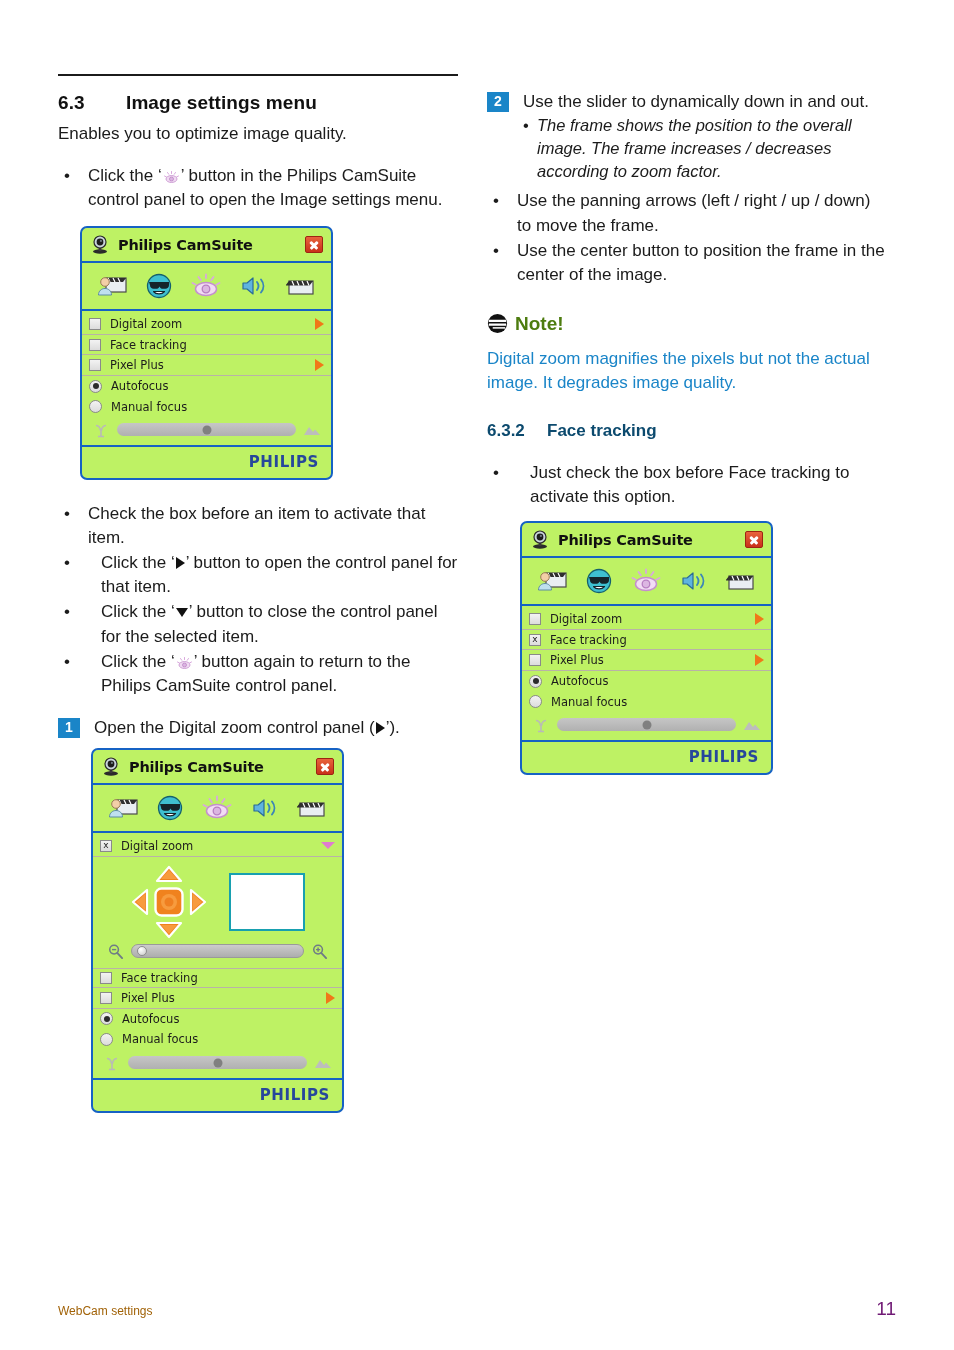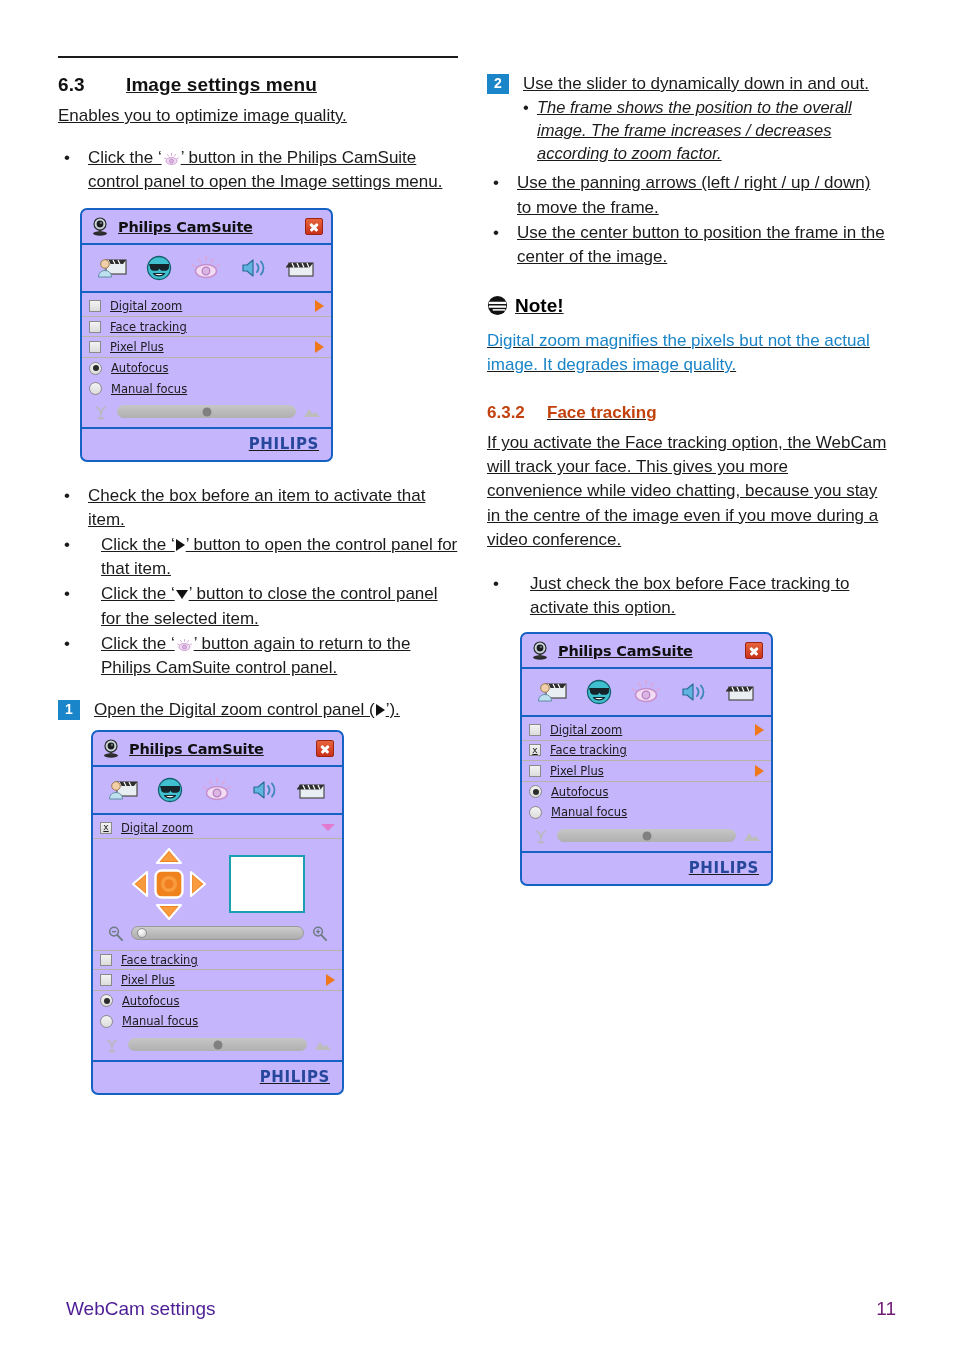--- a/index.html
+++ b/index.html
@@ -8,38 +8,38 @@
     width: 954px; height: 1350px;
     background: #ffffff;
     font-family: "Liberation Sans", sans-serif;
     color: #1b1b1b;
     position: relative;
     overflow: hidden;
   }
 
   .page { position: absolute; inset: 0; }
 
-  .col { position: absolute; top: 56px; width: 400px; text-decoration: underline; }
+  .col { position: absolute; top: 74px; width: 400px; }
   .col-left  { left: 58px; }
   .col-right { left: 487px; }
 
   .top-rule {
     border-top: 2px solid #1b1b1b;
     margin-bottom: 16px;
     width: 400px;
   }
 
   h2.sec {
     font-size: 19px; font-weight: bold; margin: 0 0 3px 0;
     letter-spacing: .1px; color: #111;
   }
   h2.sec .num { display: inline-block; width: 68px; }
 
   h3.subsec {
-    font-size: 17px; font-weight: bold; margin: 26px 0 2px 0; color: #c2410c;
+    font-size: 17px; font-weight: bold; margin: 26px 0 2px 0; color: #0c4a6e;
   }
   h3.subsec .num { display: inline-block; width: 60px; }
 
   p.body { font-size: 17px; line-height: 1.42; margin: 8px 0 2px 0; }
 
   ul.bl { list-style: none; margin: 18px 0 0 0; padding: 0; }
   ul.bl li {
     position: relative; padding-left: 30px;
     font-size: 17px; line-height: 1.42; margin-bottom: 1px;
   }
@@ -60,26 +60,26 @@
           line-height: 1.42; margin: 0 0 6px 0; }
   .badge {
     position: absolute; left: 0; top: 2px;
     width: 22px; height: 20px; background: #1a85c8;
     color: #fff; font-weight: bold; font-size: 14px;
     display: flex; align-items: center; justify-content: center;
   }
 
   .note-head { margin-top: 26px; display: flex; align-items: center; gap: 7px; }
   .note-icon { width: 21px; height: 21px; flex: 0 0 auto; }
-  .note-title { color: #000000; font-weight: bold; font-size: 19px; }
+  .note-title { color: #4d7c0f; font-weight: bold; font-size: 19px; }
   .note-body { color: #1a85c8; font-size: 17px; line-height: 1.42; margin: 12px 0 0 0; }
 
   
   .cs {
-    border: 2px solid #1662c4; border-radius: 7px; background: #c4b5fd;
+    border: 2px solid #1662c4; border-radius: 7px; background: #bef264;
     width: 253px; overflow: hidden; font-family: "DejaVu Sans", sans-serif;
   }
   .cs-title {
     display: flex; align-items: center; height: 35px; padding: 0 8px;
     border-bottom: 2px solid #1662c4; gap: 8px;
   }
   .cs-title .tname {
     font-size: 14.5px; font-weight: bold; color: #111;
     font-family: "DejaVu Sans", sans-serif; letter-spacing: -.2px;
   }
@@ -170,21 +170,21 @@
     position: absolute; left: 5px; top: 50%; transform: translateY(-50%);
     width: 10px; height: 10px; border-radius: 50%;
     background: radial-gradient(circle at 35% 30%, #fff, #c8c8c8);
     border: 1px solid #8d8d8d;
   }
 
   .footer {
     position: absolute; left: 58px; right: 58px; bottom: 30px;
     display: flex; align-items: baseline; justify-content: space-between;
   }
-  .footer .fl { color: #4c1d95; font-size: 19px; margin-left: 8px; }
+  .footer .fl { color: #a16207; font-size: 12px; }
   .footer .fr { color: #701a75; font-size: 19px; }
 
   .inline-eye { vertical-align: -3px; margin: 0 1px; }
   .tri-r { display:inline-block; width:0; height:0; border-left:9px solid #111;
            border-top:6px solid transparent; border-bottom:6px solid transparent;
            vertical-align: -1px; margin: 0 1px; }
   .tri-d { display:inline-block; width:0; height:0; border-top:9px solid #111;
            border-left:6px solid transparent; border-right:6px solid transparent;
            vertical-align: 0px; margin: 0 1px; }
 </style>
@@ -504,21 +504,20 @@
         <path d="M2 8.2h18M2 12.2h18" stroke="#fff" stroke-width="2.2"></path>
         <path d="M6 15.6h13" stroke="#fff" stroke-width="1.6"></path>
       </svg>
       <span class="note-title">Note!</span>
     </div>
     <p class="note-body">Digital zoom magnifies the pixels but not the actual image. It degrades image quality.</p>
 
     <h3 class="subsec">
       <span class="num">6.3.2</span><span>Face tracking</span>
     </h3>
-    <p class="body">If you activate the Face tracking option, the WebCam will track your face. This gives you more convenience while video chatting, because you stay in the centre of the image even if you move during a video conference.</p>
 
     <ul class="bl indented" style="margin-top:20px;">
       <li>
         <span class="dot">•</span><span>Just check the box before Face tracking to activate this option.</span>
       </li>
     </ul>
 
     <div style="margin:12px 0 0 33px;">
       <div class="cs">
         <div class="cs-title">

